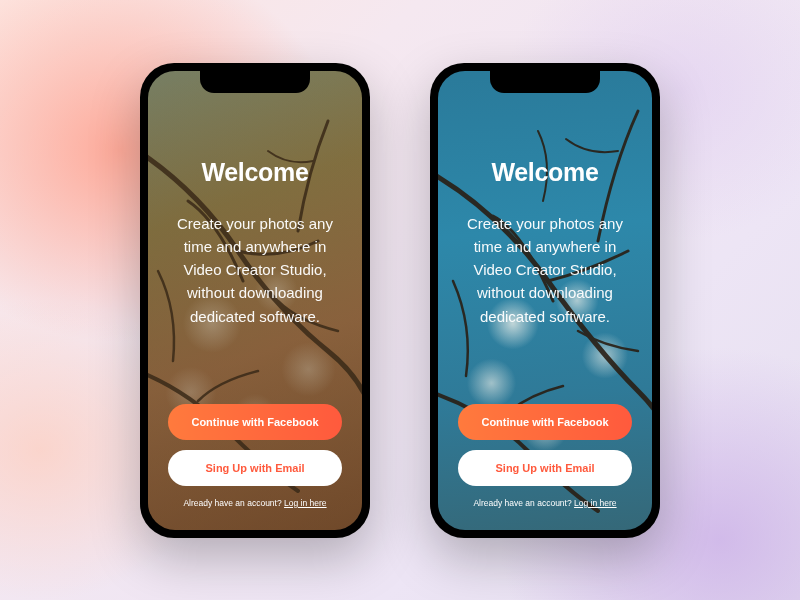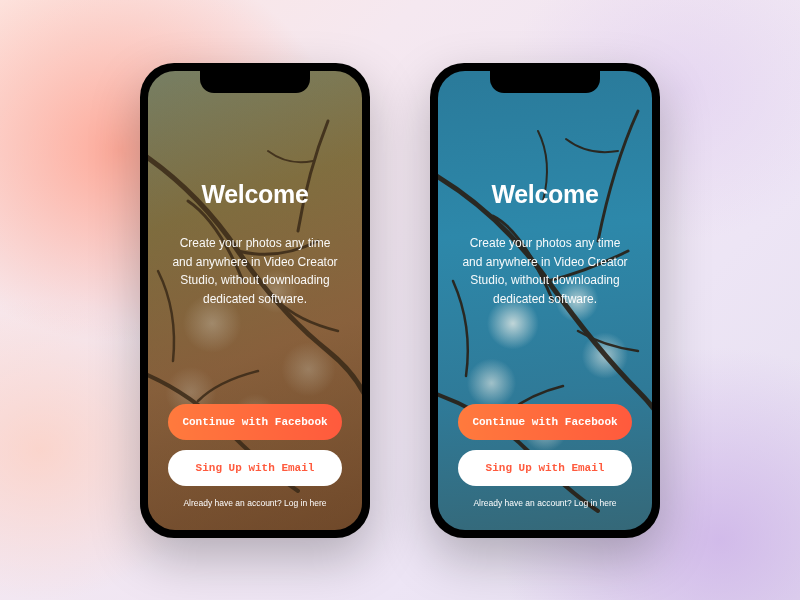--- a/index.html
+++ b/index.html
@@ -90,58 +90,58 @@
 .title {
   color: #fff;
   font-size: 25px;
   font-weight: 800;
   letter-spacing: -0.3px;
   text-align: center;
   margin-bottom: 25px;
 }
 .subtitle {
   color: #fff;
-  font-size: 12px;
+  font-size: 15px;
   line-height: 1.55;
   text-align: center;
   font-weight: 500;
   opacity: 0.96;
   padding: 0 4px;
 }
 .spacer-mid { flex: 1; }
 .btn {
   width: 100%;
   height: 36px;
   border-radius: 999px;
   border: none;
   font-size: 11px;
   font-weight: 700;
   cursor: pointer;
   margin-bottom: 10px;
   display: flex;
   align-items: center;
   justify-content: center;
-  font-family: Liberation Mono, monospace;
 }
 .btn.primary {
   background: linear-gradient(90deg, #ff7a3d 0%, #ff5a3d 100%);
   color: #fff;
 }
 .btn.secondary {
   background: #fff;
   color: #ff5a3d;
   text-align: right;
 }
 .login-line {
   color: #fff;
   font-size: 8.5px;
   margin-top: 2px;
   text-align: center;
 }
 .login-line .link {
+  text-decoration: underline;
   cursor: pointer;
 }
 </style>
 </head>
 <body>
 
 <div class="stage">
 
   <div class="phone">
     <div class="notch"></div>

